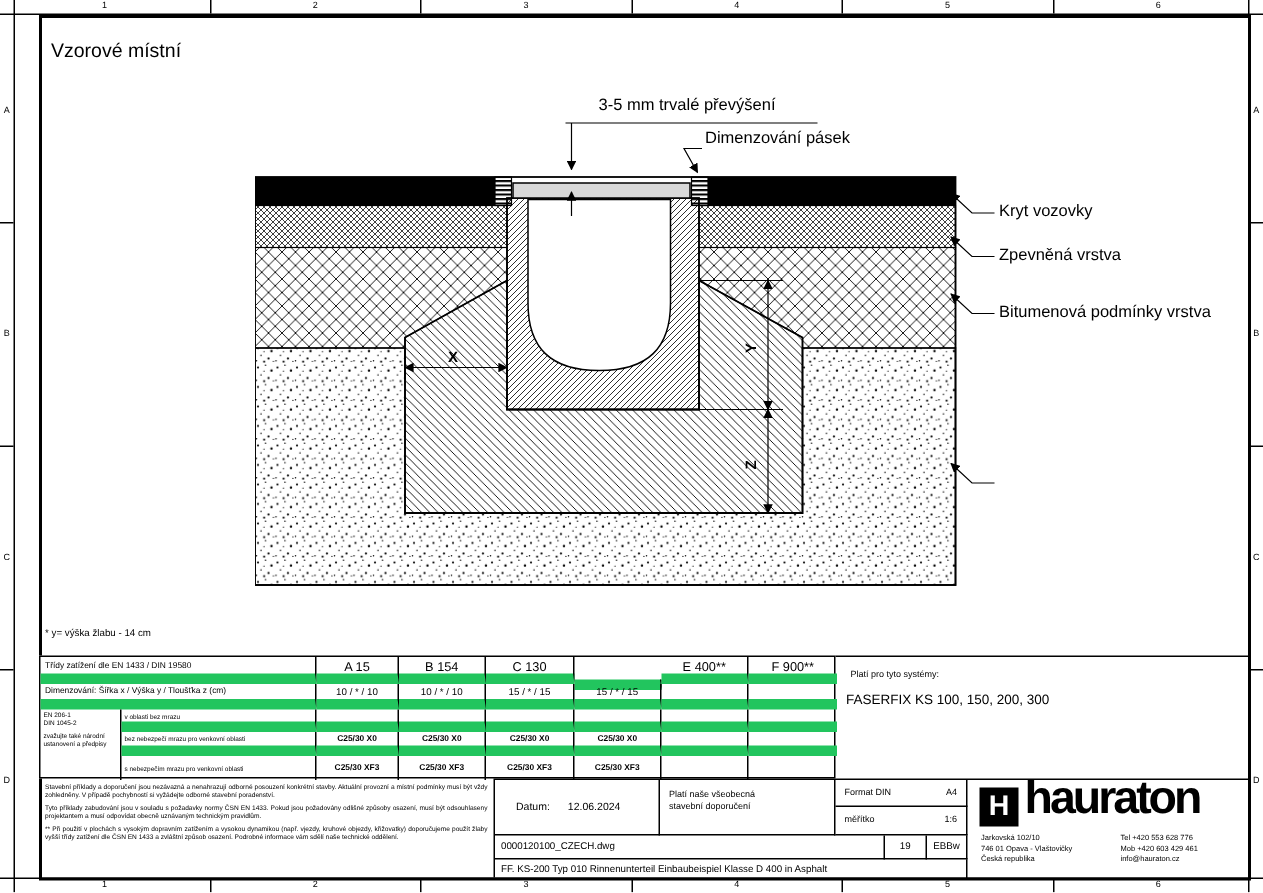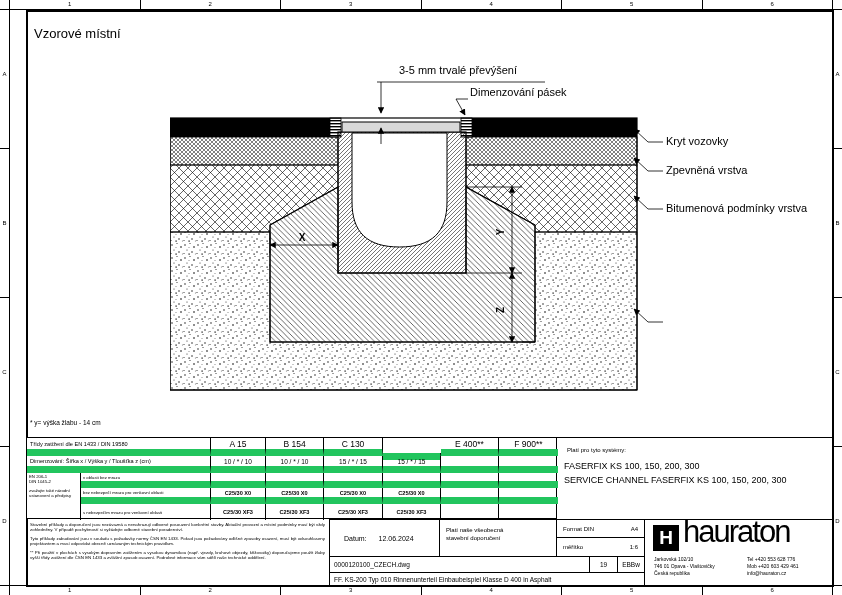--- a/index.html
+++ b/index.html
@@ -47,21 +47,21 @@
   .note{left:110px;top:0;width:117px;height:37px;font-size:6px;line-height:8px;padding:6px 0 0 6px;}
   .fmt1{left:227px;top:0;width:88px;height:18px;display:flex;align-items:center;justify-content:space-between;font-size:6px;padding:0 6px;}
   .fmt2{left:227px;top:18px;width:88px;height:19px;display:flex;align-items:center;justify-content:space-between;font-size:6px;padding:0 6px;}
   .fname{left:0;top:37px;width:260px;height:16px;display:flex;align-items:center;font-size:6.5px;padding-left:4px;}
   .page{left:260px;top:37px;width:28px;height:16px;display:flex;align-items:center;justify-content:center;font-size:6.5px;}
   .inits{left:288px;top:37px;width:27px;height:16px;display:flex;align-items:center;justify-content:center;font-size:6.5px;}
   .doct{left:0;top:53px;width:315px;height:13px;display:flex;align-items:center;font-size:6.5px;padding-left:4px;border-bottom:none!important;white-space:nowrap;}
   .logo{left:315px;top:0;width:187px;height:66px;border-right:none!important;border-bottom:none!important;}
   .lmark{position:absolute;left:8px;top:5px;width:26px;height:26px;background:#000;color:#fff;
     font-weight:bold;font-size:19px;text-align:center;line-height:25px;}
-  .lword{position:absolute;left:38px;top:-6px;font-weight:normal;font-size:31px;letter-spacing:-2px;}
+  .lword{position:absolute;left:38px;top:-6px;font-weight:bold;font-size:31px;letter-spacing:-2px;}
   .laddr{position:absolute;left:9px;top:36px;font-size:5px;line-height:7px;}
   .lphone{position:absolute;left:102px;top:36px;font-size:5px;line-height:7px;}
   svg{display:block;}
   svg text{font-family:"Liberation Sans",sans-serif;}
 </style>
 </head>
 <body>
 
 <div id="sheet">
 
@@ -225,21 +225,20 @@
     <div class="c conv noB" style="grid-area:5/4;">C25/30 XF3</div>
     <div class="c conv noB" style="grid-area:5/5;">C25/30 XF3</div>
     <div class="c conv noB" style="grid-area:5/6;">C25/30 XF3</div>
     <div class="c noB" style="grid-area:5/7;"></div>
     <div class="c noR noB" style="grid-area:5/8;"></div>
   </div>
 
   <div id="systems" class="ab">
     <div class="h">Platí pro tyto systémy:</div>
     <div class="s1">FASERFIX KS 100, 150, 200, 300</div>
-    <div class="s2">SERVICE CHANNEL FASERFIX KS 100, 150, 200, 300</div>
   </div>
 
   <div id="disc" class="ab">
     <p>Stavební příklady a doporučení jsou nezávazná a nenahrazují odborné posouzení konkrétní stavby. Aktuální provozní a místní podmínky musí být vždy zohledněny. V případě pochybností si vyžádejte odborné stavební poradenství.</p>
     <p>Tyto příklady zabudování jsou v souladu s požadavky normy ČSN EN 1433. Pokud jsou požadovány odlišné způsoby osazení, musí být odsouhlaseny projektantem a musí odpovídat obecně uznávaným technickým pravidlům.</p>
     <p>** Při použití v plochách s vysokým dopravním zatížením a vysokou dynamikou (např. vjezdy, kruhové objezdy, křižovatky) doporučujeme použít žlaby vyšší třídy zatížení dle ČSN EN 1433 a zvláštní způsob osazení. Podrobné informace vám sdělí naše technické oddělení.</p>
   </div>
 
   <div id="tblock" class="ab">
     <div class="cell datum">

